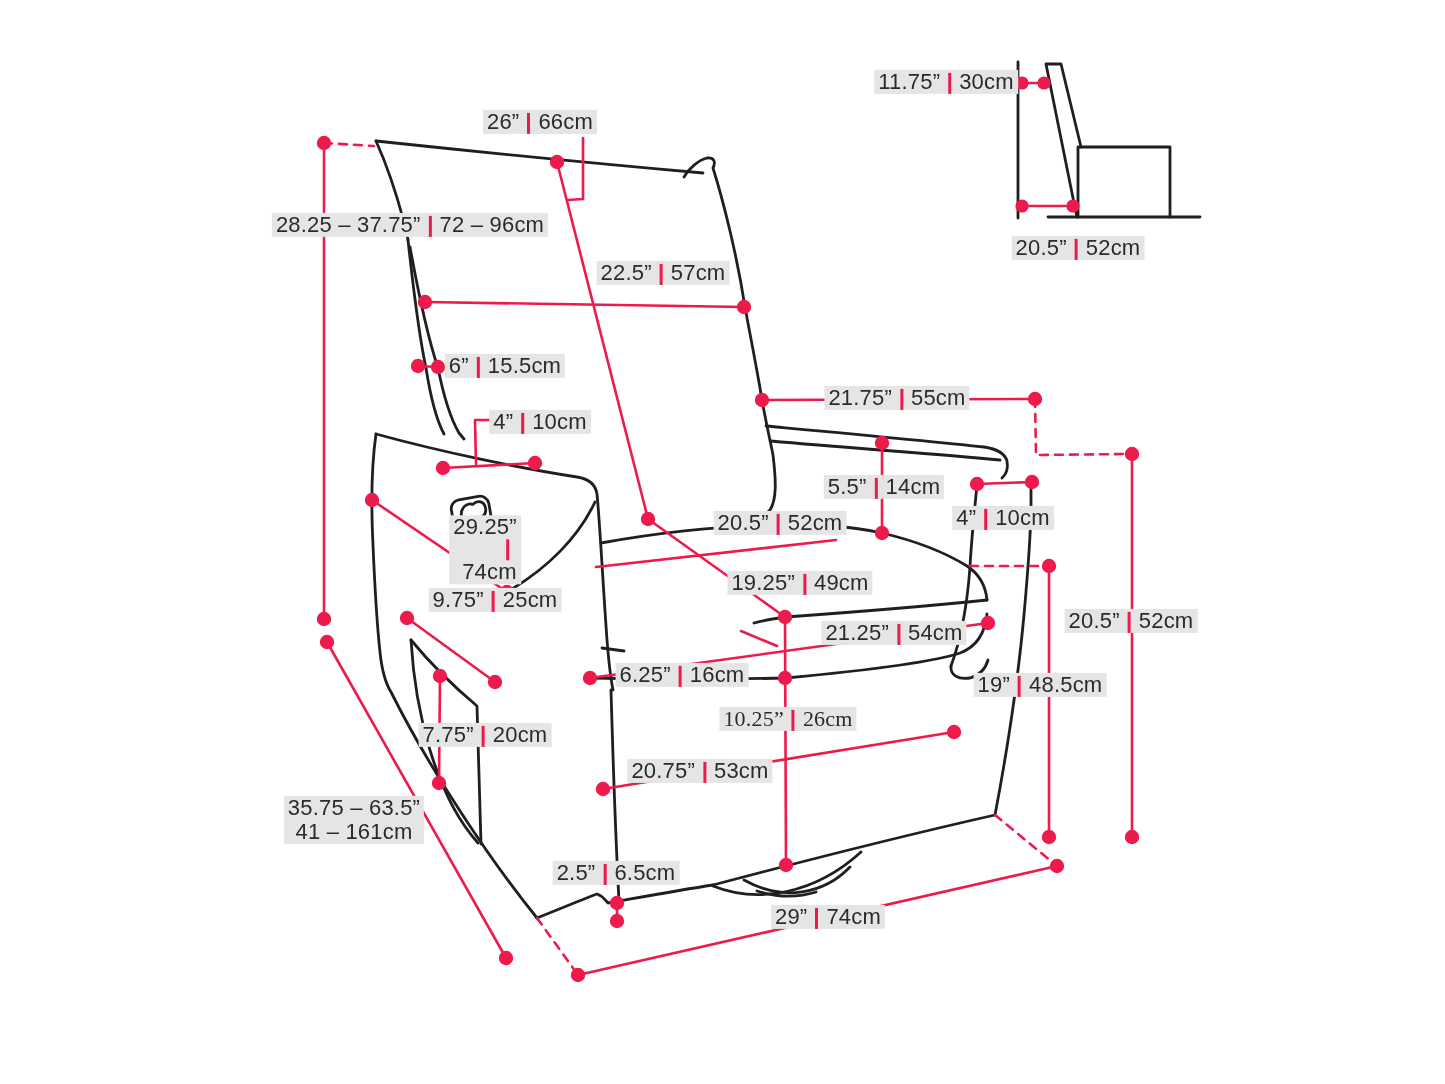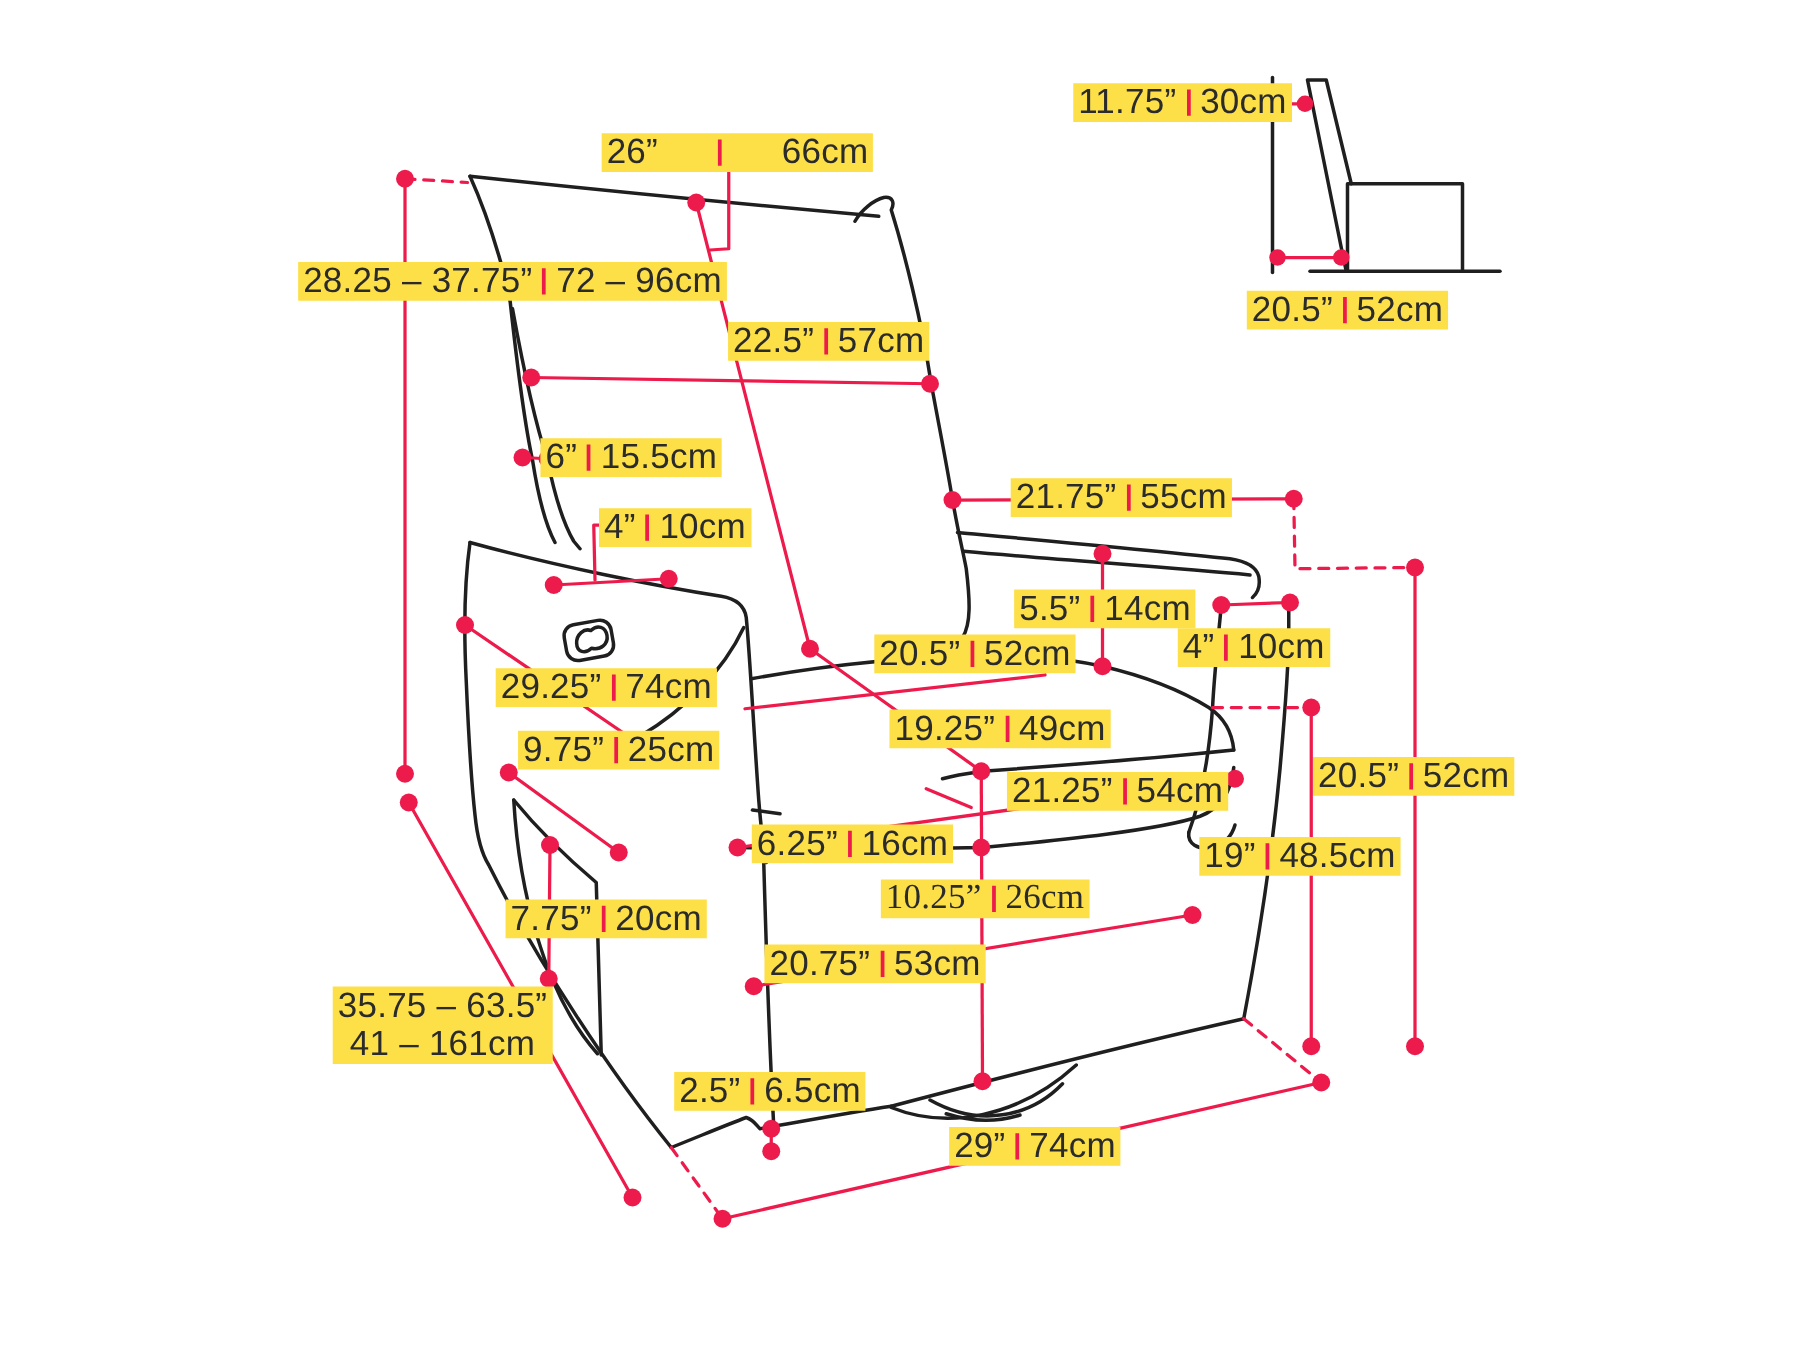--- a/index.html
+++ b/index.html
@@ -8,27 +8,27 @@
     width:1445px;height:1084px;
     background:#ffffff;
     font-family:"Liberation Sans", sans-serif;
     overflow:hidden;
   }
   #diagram-svg{position:absolute;left:0;top:0;}
   .lbl{
     position:absolute;
     transform:translate(-50%,-50%);
     white-space:nowrap;
-    background:#fde047;
+    background:#e5e5e5;
     padding:0 4px;
-    font-size:28px;
+    font-size:22px;
     color:#2b2b2b;
     letter-spacing:.2px;
     display:flex;
-    align-items:center;
+    align-items:flex-end;
     line-height:1.1;
     z-index:5;
   }
   .lbl .sep{
     display:inline-block;
     width:3px;height:21px;
     background:#ED1B4C;
     margin:0 8px;
   }
   .lbl.two-line{
@@ -171,21 +171,21 @@
         <circle cx="954" cy="732" r="7.2"></circle>
       <circle cx="617" cy="903" r="7.2"></circle>
         <circle cx="617" cy="921" r="7.2"></circle>
       <circle cx="1022" cy="83" r="6.6"></circle>
         <circle cx="1044" cy="83" r="6.6"></circle>
       <circle cx="1022" cy="206" r="6.6"></circle>
         <circle cx="1073" cy="206" r="6.6"></circle>
     </g>
   </svg>
 
-  <div class="lbl" style="left:590px;top:122px;gap:40px;">
+  <div class="lbl" style="left:540px;top:122px;">
     <span>26”</span>
       <span class="sep"></span>
       <span>66cm</span>
   </div>
   <div class="lbl" style="left:946px;top:82px;">
     <span>11.75”</span>
       <span class="sep"></span>
       <span>30cm</span>
   </div>
   <div class="lbl" style="left:1078px;top:248px;">
@@ -226,21 +226,21 @@
   <div class="lbl" style="left:1003px;top:518px;">
     <span>4”</span>
       <span class="sep"></span>
       <span>10cm</span>
   </div>
   <div class="lbl" style="left:780px;top:523px;">
     <span>20.5”</span>
       <span class="sep"></span>
       <span>52cm</span>
   </div>
-  <div class="lbl" style="left:485px;top:550px;">
+  <div class="lbl" style="left:485px;top:550px;flex-direction:column;">
     <span>29.25”</span>
       <span class="sep"></span>
       <span>74cm</span>
   </div>
   <div class="lbl" style="left:800px;top:583px;">
     <span>19.25”</span>
       <span class="sep"></span>
       <span>49cm</span>
   </div>
   <div class="lbl" style="left:495px;top:600px;">

